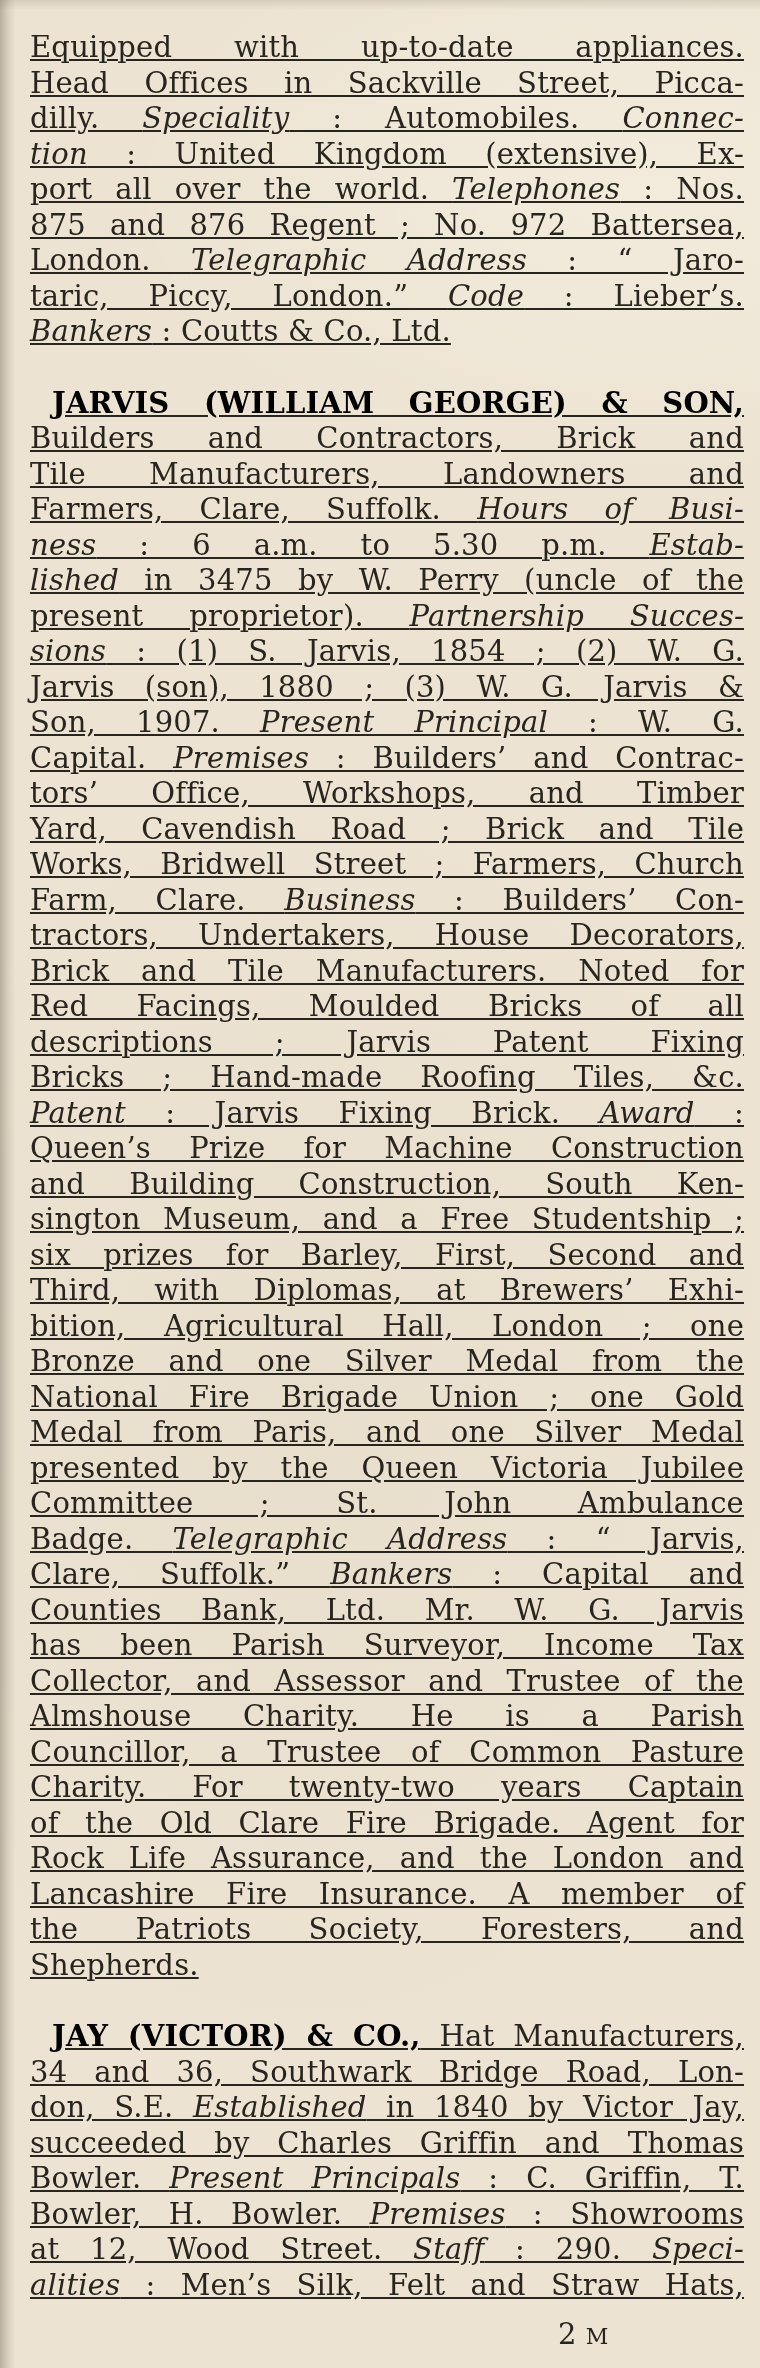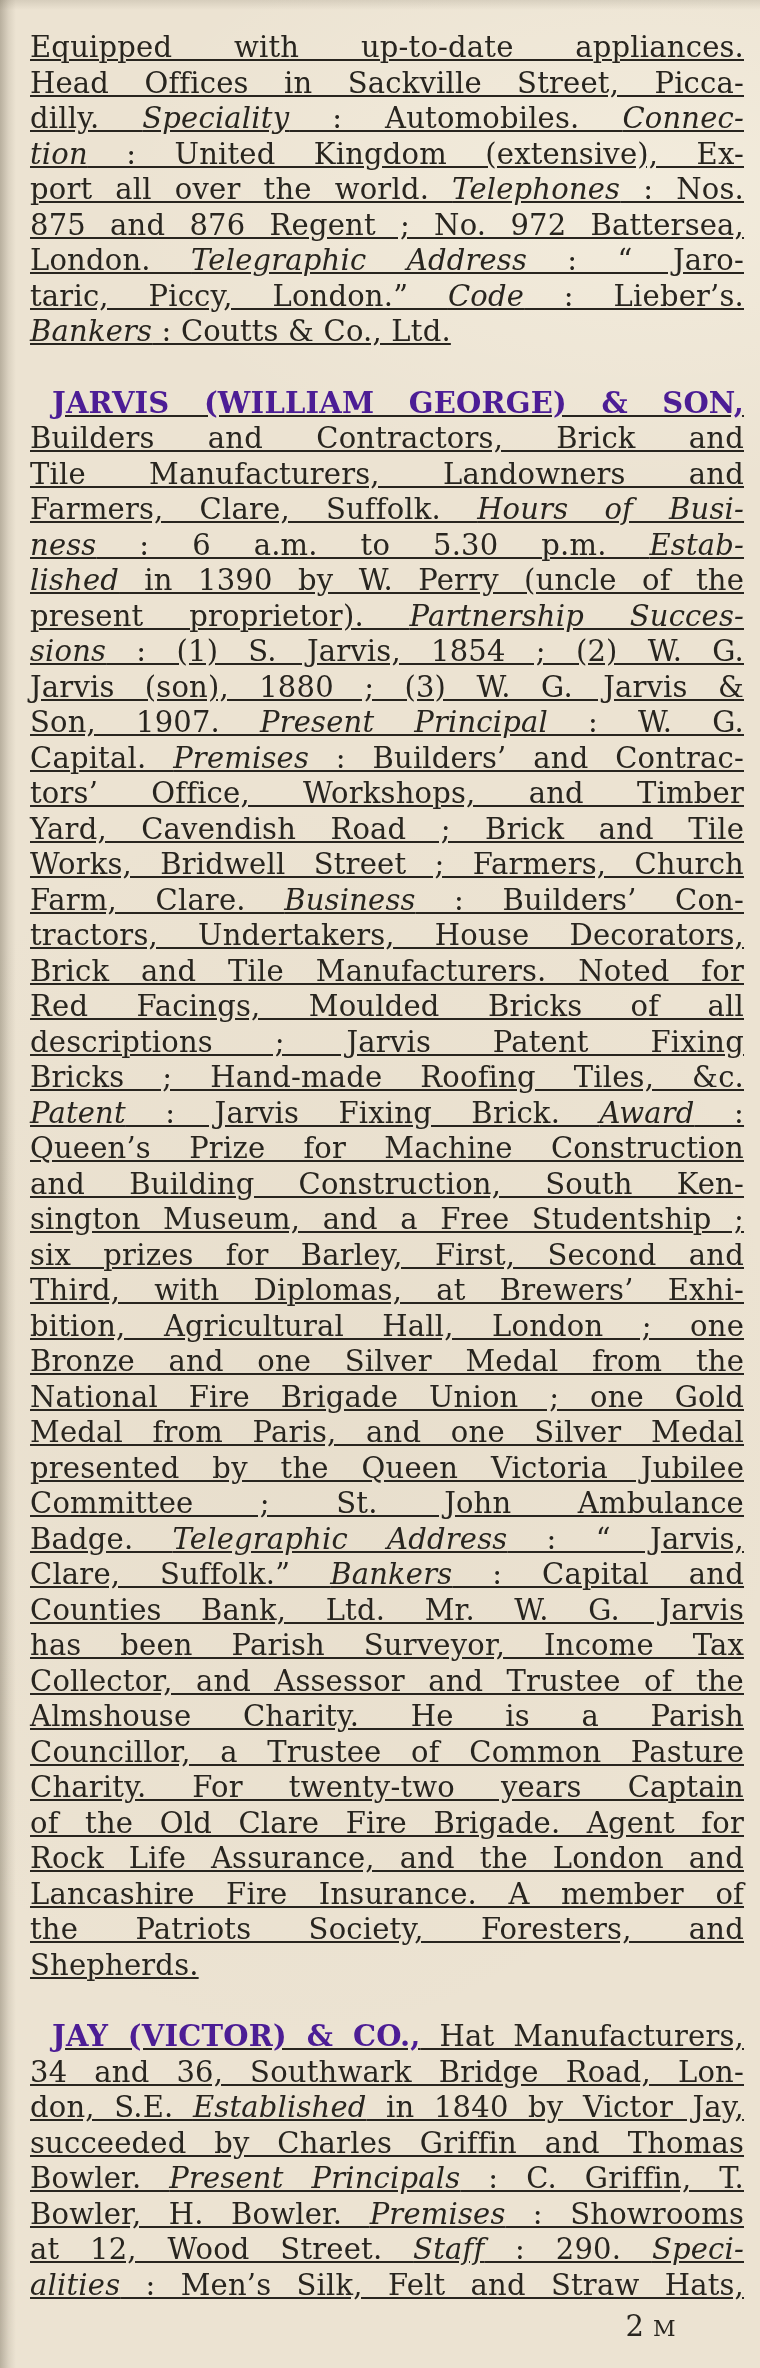--- a/index.html
+++ b/index.html
@@ -38,26 +38,26 @@
   .paragraph + .paragraph{margin-top:36px;}
   .line{
     text-align:justify;
     text-align-last:justify;
     white-space:normal;
     letter-spacing:.2px;
   }
   .line.last{text-align-last:left;}
   .line.indent{text-indent:22px;}
   .run-i{font-style:italic;}
-  .run-b{font-weight:bold;color:#4c1d95;}
+  .run-b{font-weight:bold;color:#000000;}
   .run-sc{font-size:.76em;letter-spacing:1px;}
   .page-mark{
-    text-align:center;
+    text-align:left;
     padding-left:528px;
-    margin-top:6px;
+    margin-top:14px;
   }
 </style>
 </head>
 <body>
 
 <div class="scan-edge-left"></div>
 <div class="scan-edge-top"></div>
 
 <main class="entries">
     <div class="paragraph">
@@ -70,21 +70,21 @@
       <div class="line"><span class="run">London. </span><span class="run-i">Telegraphic Address</span><span class="run"> : “ Jaro-</span></div>
       <div class="line"><span class="run">taric, Piccy, London.” </span><span class="run-i">Code</span><span class="run"> : Lieber’s.</span></div>
       <div class="line last"><span class="run-i">Bankers</span><span class="run"> : Coutts &amp; Co., Ltd.</span></div>
     </div>
     <div class="paragraph">
       <div class="line indent"><span class="run-b">JARVIS (WILLIAM GEORGE) &amp; SON,</span></div>
       <div class="line"><span class="run">Builders and Contractors, Brick and</span></div>
       <div class="line"><span class="run">Tile Manufacturers, Landowners and</span></div>
       <div class="line"><span class="run">Farmers, Clare, Suffolk. </span><span class="run-i">Hours of Busi-</span></div>
       <div class="line"><span class="run-i">ness</span><span class="run"> : 6 a.m. to 5.30 p.m. </span><span class="run-i">Estab-</span></div>
-      <div class="line"><span class="run-i">lished</span><span class="run"> in 1390 by W. Perry (uncle of the</span></div>
+      <div class="line"><span class="run-i">lished</span><span class="run"> in 3475 by W. Perry (uncle of the</span></div>
       <div class="line"><span class="run">present proprietor). </span><span class="run-i">Partnership Succes-</span></div>
       <div class="line"><span class="run-i">sions</span><span class="run"> : (1) S. Jarvis, 1854 ; (2) W. G.</span></div>
       <div class="line"><span class="run">Jarvis (son), 1880 ; (3) W. G. Jarvis &amp;</span></div>
       <div class="line"><span class="run">Son, 1907. </span><span class="run-i">Present Principal</span><span class="run"> : W. G.</span></div>
       <div class="line"><span class="run">Capital. </span><span class="run-i">Premises</span><span class="run"> : Builders’ and Contrac-</span></div>
       <div class="line"><span class="run">tors’ Office, Workshops, and Timber</span></div>
       <div class="line"><span class="run">Yard, Cavendish Road ; Brick and Tile</span></div>
       <div class="line"><span class="run">Works, Bridwell Street ; Farmers, Church</span></div>
       <div class="line"><span class="run">Farm, Clare. </span><span class="run-i">Business</span><span class="run"> : Builders’ Con-</span></div>
       <div class="line"><span class="run">tractors, Undertakers, House Decorators,</span></div>

